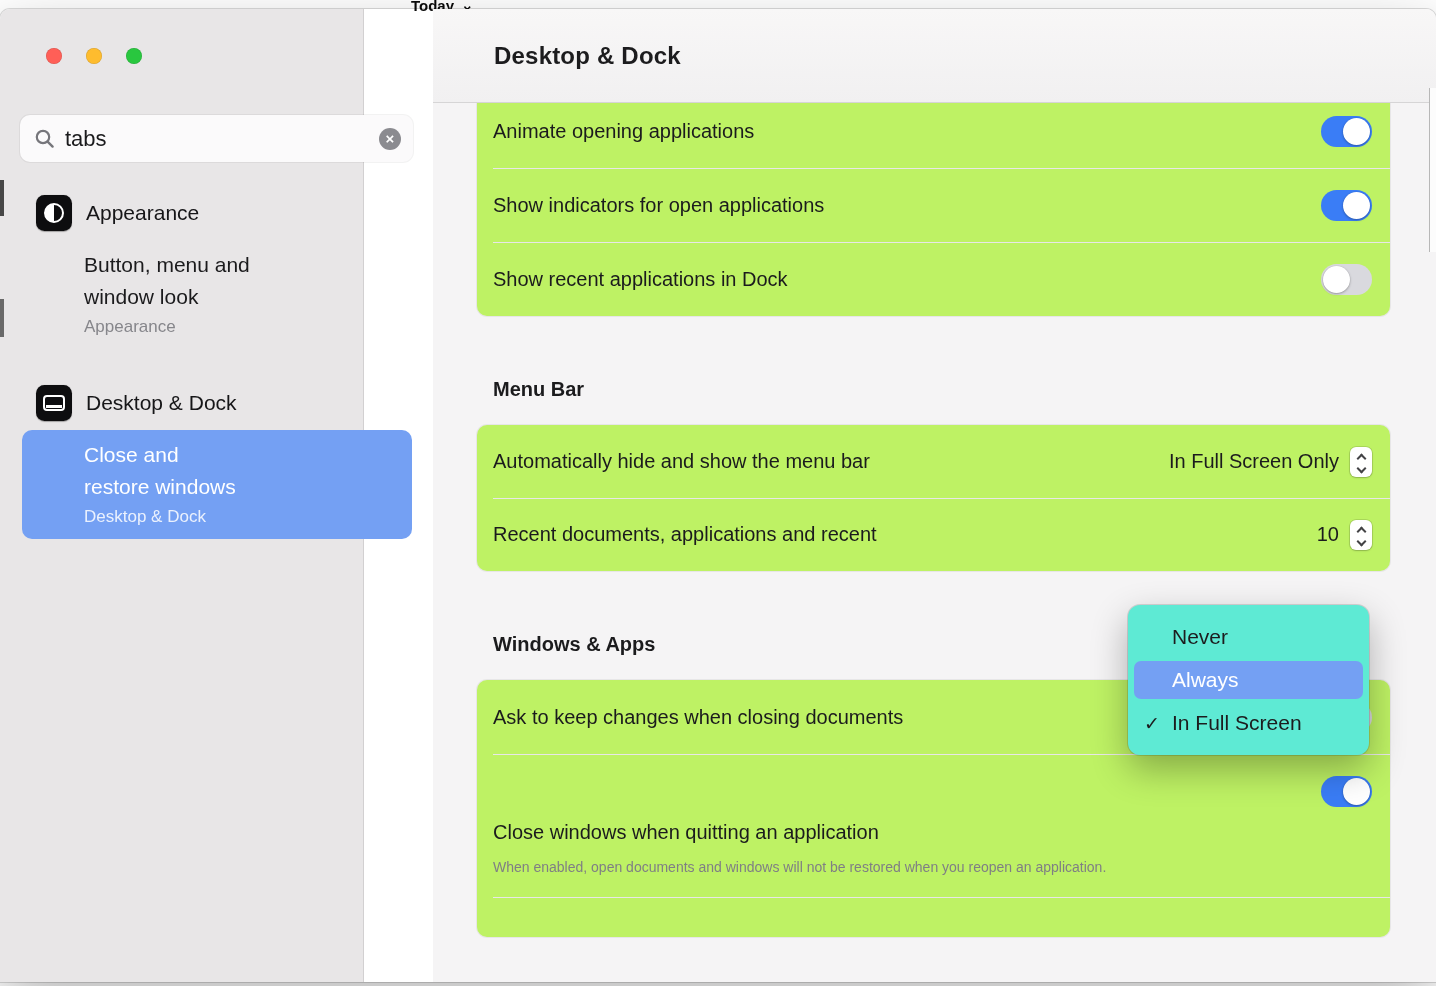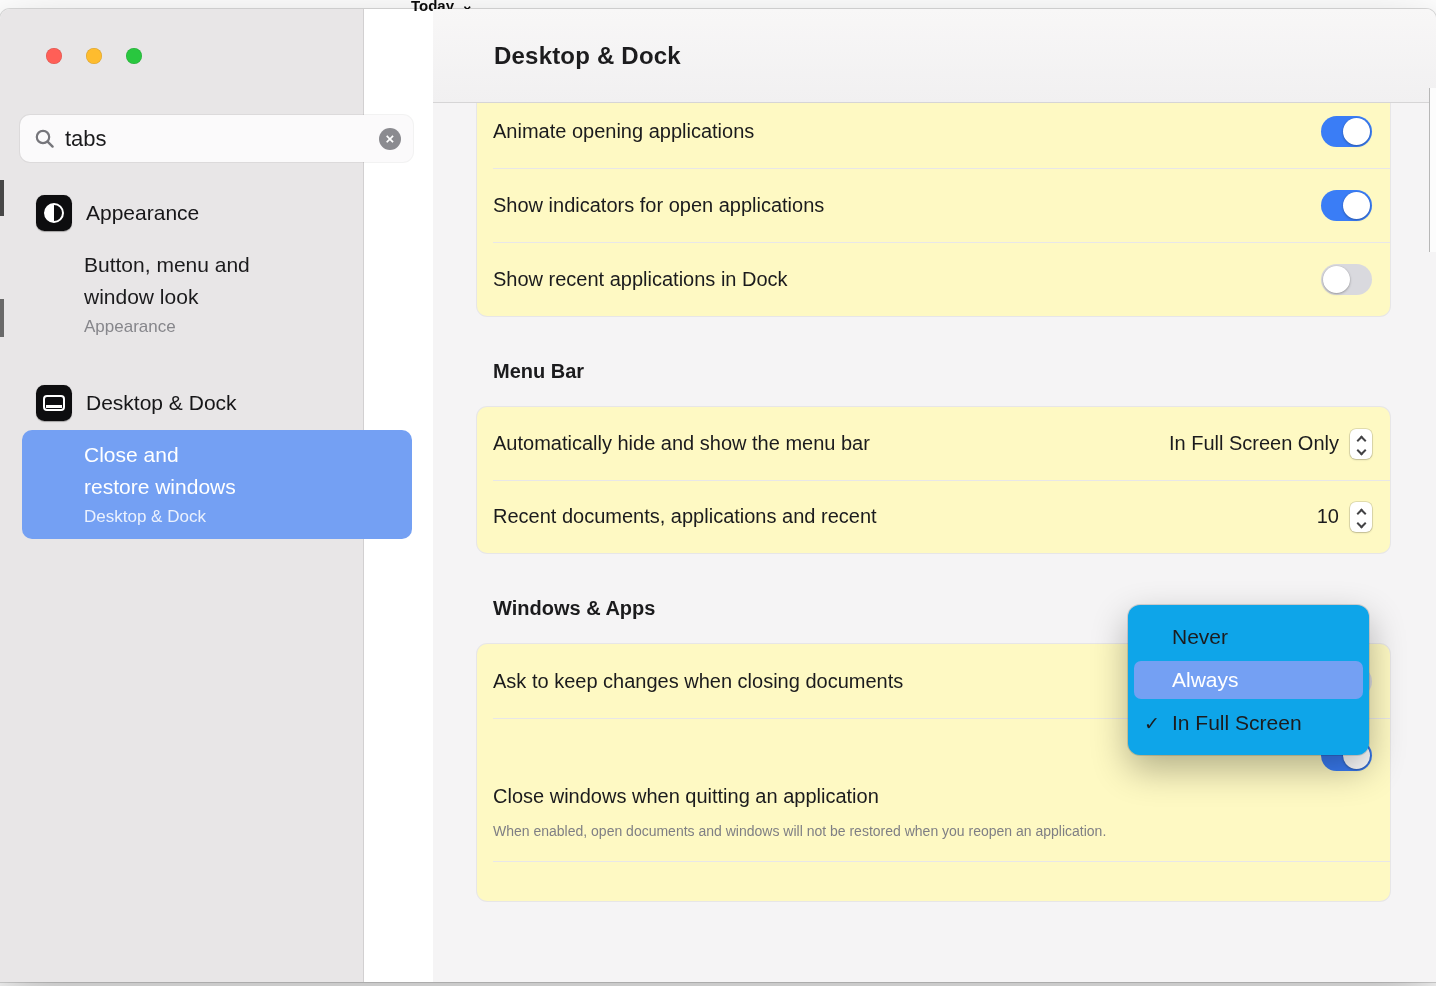--- a/index.html
+++ b/index.html
@@ -65,54 +65,54 @@
 
   
   .main{position:absolute;left:433px;top:0;right:0;bottom:0;background:var(--content-bg);}
   .header{position:absolute;top:0;left:0;right:0;height:94px;
     background:linear-gradient(#f8f7f7,#f1f0f1);border-bottom:1px solid #d6d5d6;
     display:flex;align-items:center;padding-left:61px;z-index:5;}
   .page-title{font-size:24px;font-weight:700;color:#1c1c1e;letter-spacing:0.2px;}
 
   .content{position:absolute;top:94px;bottom:0;left:0;right:0;overflow:hidden;padding:0 46px 0 44px;}
 
-  .card{background:#fef9c3;border-radius:10px;box-shadow:0 0 0 1px rgba(0,0,0,0.055);}
+  .card{background:#bef264;border-radius:10px;box-shadow:0 0 0 1px rgba(0,0,0,0.055);}
   .card-first{margin-top:-9px;border-top-left-radius:0;border-top-right-radius:0;}
 
   .row{position:relative;height:74px;display:flex;align-items:center;justify-content:space-between;
     padding:0 18px 0 16px;}
   .card-menubar .row{height:73px;}
   .row + .row::before{content:"";position:absolute;top:0;left:16px;right:0;height:1px;background:#e8e7e8;}
   .row-label{font-size:20px;color:#1b1b1d;white-space:nowrap;}
   .row-tall{height:auto;align-items:flex-start;padding:22px 18px 16px 16px;}
   .row-filler{height:40px;}
   .title-desc{display:flex;flex-direction:column;margin-top:45px;}
   .desc{margin-top:9px;font-size:14px;line-height:28px;color:#7f7f84;max-width:700px;}
 
-  .section-heading{margin:41px 0 22px 16px;font-size:20px;font-weight:700;line-height:28px;color:#1b1b1d;}
+  .section-heading{margin:59px 0 22px 16px;font-size:20px;font-weight:700;line-height:28px;color:#1b1b1d;}
 
   .toggle{position:relative;width:51px;height:31px;border-radius:15.5px;flex:0 0 auto;cursor:default;}
   .toggle-on{background:var(--accent-blue);}
   .toggle-off{background:var(--toggle-off);}
   .knob{position:absolute;top:2px;width:27px;height:27px;border-radius:50%;background:#fff;
     box-shadow:0 1px 2.5px rgba(0,0,0,0.3),0 0 0 0.5px rgba(0,0,0,0.04);}
   .toggle-on .knob{right:2px;}
   .toggle-off .knob{left:2px;}
 
   .value-wrap{display:flex;align-items:center;}
   .row-value{font-size:20px;color:#1b1b1d;white-space:nowrap;}
   .stepper{width:22px;height:30px;margin-left:11px;background:#fff;border-radius:6px;
     box-shadow:0 0 0 0.8px rgba(0,0,0,0.14),0 1px 2px rgba(0,0,0,0.16);
     display:flex;flex-direction:column;align-items:center;justify-content:center;}
   .chev{width:7px;height:7px;border:solid #434345;border-width:2.2px 2.2px 0 0;}
   .chev-up{transform:rotate(-45deg);margin-top:3px;margin-bottom:1px;}
   .chev-down{transform:rotate(135deg);margin-top:2px;}
 
   
-  .popup{position:absolute;left:695px;top:596px;width:241px;z-index:20;background:#0ea5e9;
+  .popup{position:absolute;left:695px;top:596px;width:241px;z-index:20;background:#5eead4;
     border-radius:12px;padding:13px 6px;
     box-shadow:0 0 0 1px rgba(0,0,0,0.12),0 14px 36px rgba(0,0,0,0.3);}
   .popup-item{height:38px;border-radius:7px;display:flex;align-items:center;padding:0 10px;
     font-size:21px;color:#1c1c1e;cursor:default;}
   .popup-item + .popup-item{margin-top:5px;}
   .popup-item-highlighted{background:var(--selection-blue);color:#ffffff;}
   .popup-check{width:28px;flex:0 0 28px;font-size:19px;font-weight:700;}
 </style>
 </head>
 <body>

